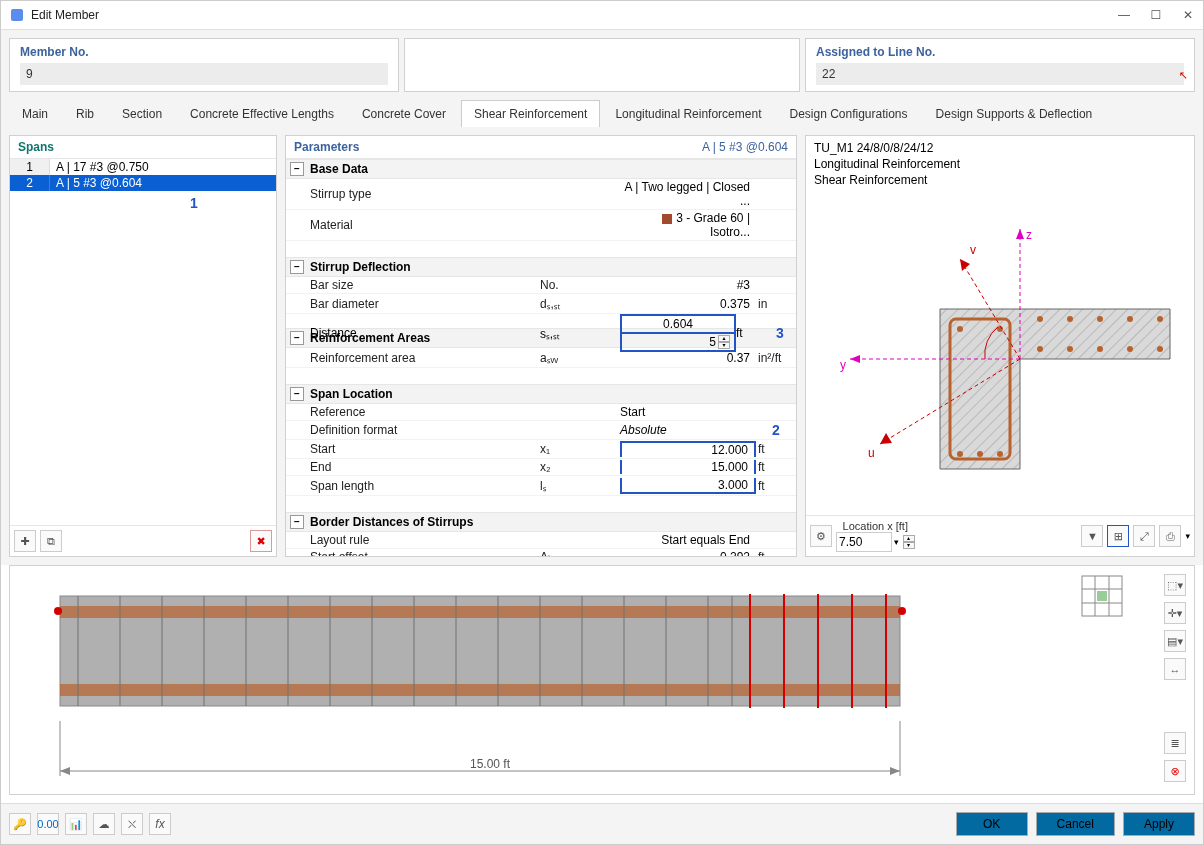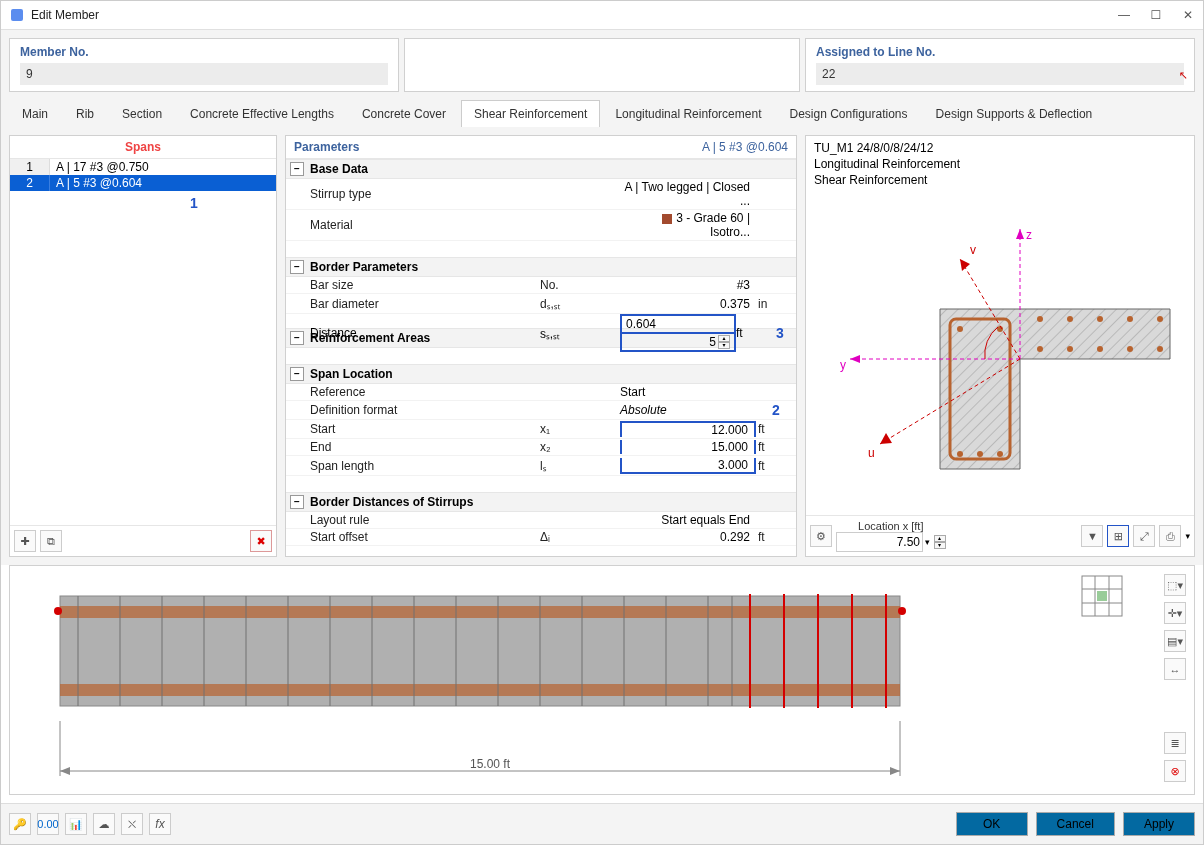--- a/index.html
+++ b/index.html
@@ -22,21 +22,21 @@
 .header-input { width: 100%; background: #ececec; border: none; padding: 4px 6px; color:#333; }
 .assigned-icon { position:absolute; right:6px; top:30px; color:#c00; font-size:11px; }
 
 .tabs { display: flex; background: #f4f4f4; padding: 0 8px; gap: 2px; }
 .tabs .tab { padding: 6px 12px; color: #333; cursor: pointer; border: 1px solid transparent; border-bottom: none; }
 .tabs .tab.active { background: #fff; border-color: #ccc; }
 
 .main { display: flex; flex: 1; padding: 8px; gap: 8px; background: #f4f4f4; min-height: 0; }
 
 .left-pane { flex: 0 0 268px; background: #fff; border: 1px solid #d0d0d0; display: flex; flex-direction: column; }
-.pane-title { color: #ef4444; font-weight: 600; padding: 4px 8px; border-bottom: 1px solid #e6e6e6; text-align: center;}
+.pane-title { color: #0f766e; font-weight: 600; padding: 4px 8px; border-bottom: 1px solid #e6e6e6;}
 .spans-list { flex: 1; overflow: auto; }
 .spans-row { display: flex; font-size: 12px; }
 .spans-row .num { width: 40px; text-align: center; background: #f0f0f0; border-right: 1px solid #ddd; padding: 1px 0;}
 .spans-row .txt { flex: 1; padding: 1px 6px; }
 .spans-row.selected { background: #0a5fd3; color: #fff; }
 .spans-row.selected .num { background: #0a5fd3; color: #fff; border-right-color: #3a7fe0;}
 .annot1 { color: #2354c7; font-weight: bold; font-size: 14px; padding: 4px 0 0 180px; }
 .left-toolbar { display: flex; gap: 4px; padding: 4px; border-top: 1px solid #e6e6e6; justify-content: space-between; }
 .left-toolbar .grp { display:flex; gap:4px; }
 .tool-btn { width: 22px; height: 22px; border: 1px solid #ccc; background: #fafafa; display: flex; align-items: center; justify-content: center; cursor: pointer; font-size: 11px; color:#555;}
@@ -60,21 +60,21 @@
 .annot-n { color: #2354c7; font-weight: bold; font-size: 14px; position: relative; }
 .swatch { display:inline-block; width:10px; height:10px; background:#a24a2e; vertical-align:middle; margin-right:4px;}
 .spacer-row { height: 16px; }
 
 .right-pane { flex: 0 0 390px; background: #fff; border: 1px solid #d0d0d0; display: flex; flex-direction: column; }
 .right-info { padding: 4px 8px; line-height: 1.35; }
 .right-canvas { flex: 1; display: flex; align-items: center; justify-content: center; }
 .right-toolbar { display: flex; align-items: center; gap: 6px; padding: 4px; border-top: 1px solid #e6e6e6; justify-content:space-between;}
 .right-toolbar .grp { display:flex; gap:4px; align-items:center;}
 .right-toolbar .loc-label { text-align:center; font-size:11px; color:#333;}
-.loc-input { width: 87px; text-align: right; border: 1px solid #ccc; padding: 2px;}
+.loc-input { width: 56px; text-align: left; border: 1px solid #ccc; padding: 2px;}
 
 .bottom-preview { height: 230px; background: #fff; margin: 0 8px 8px 8px; border: 1px solid #d0d0d0; position: relative; }
 .beam-svg { position: absolute; left: 30px; top: 10px; }
 .preview-right-tools { position: absolute; right: 8px; top: 8px; display: flex; flex-direction: column; gap: 6px; }
 .preview-grid-icon { position: absolute; right: 70px; top: 8px; }
 
 .footer { display: flex; justify-content: space-between; align-items: center; padding: 8px; border-top: 1px solid #ddd; background: #f4f4f4; }
 .footer .left-tools { display: flex; gap: 6px; }
 .footer .right-buttons { display: flex; gap: 8px; }
 .footer button { padding: 4px 20px; border: 1px solid #aaa; background: #0369a1; cursor: pointer; min-width: 72px; }
@@ -176,39 +176,39 @@
             <span class="val mat-text"><span class="swatch"></span><span>3 - Grade 60 | Isotro...</span></span>
               <span></span>
           </div>
         </div>
 
         <div class="spacer-row"></div>
 
         <div class="section">
           <div class="section-header">
             <span class="exp">−</span>
-            <span>Border Parameters</span>
+            <span>Stirrup Deflection</span>
           </div>
           <div class="param-row">
             <span class="label">Bar size</span>
             <span class="sym">No.</span>
             <span class="val">#3</span>
               <span></span>
           </div>
           <div class="param-row">
             <span class="label">Bar diameter</span>
             <span class="sym">dₛ,ₛₜ</span>
             <span class="val">0.375</span>
             <span class="unit">in</span>
           </div>
           <div style="display:grid; grid-template-columns:230px 80px 1fr 40px 20px; align-items:center; padding-left:24px;">
             <span class="label">Distance</span>
             <span class="sym">sₛ,ₛₜ</span>
             <span style="display:grid; grid-template-rows:auto auto;">
-              <span class="val hl-box3" style="text-align:left; padding:1px 4px; border-bottom:none;">0.604</span>
+              <span class="val hl-box3" style="text-align:center; padding:1px 4px; border-bottom:none;">0.604</span>
               <span class="val hl-box3" style="text-align:right; padding:1px 4px; display:flex; justify-content:flex-end; align-items:center;">
                 <span>5</span>
                 <span class="spinner-v">
                     <span class="up">▴</span>
                     <span class="down">▾</span>
                   </span>
               </span>
             </span>
             <span style="display:grid; grid-template-rows:auto auto;">
               <span class="unit">ft</span>
@@ -224,20 +224,26 @@
               <span></span>
           </div>
         </div>
 
         <div class="spacer-row"></div>
 
         <div class="section">
           <div class="section-header">
             <span class="exp">−</span>
             <span>Reinforcement Areas</span>
+          </div>
+          <div class="param-row">
+            <span class="label">Reinforcement area</span>
+            <span class="sym">aₛᵥᵥ</span>
+            <span class="val">0.37</span>
+            <span class="unit">in²/ft</span>
           </div>
         </div>
 
         <div class="spacer-row"></div>
 
         <div class="section">
           <div class="section-header">
             <span class="exp">−</span>
             <span>Span Location</span>
           </div>

